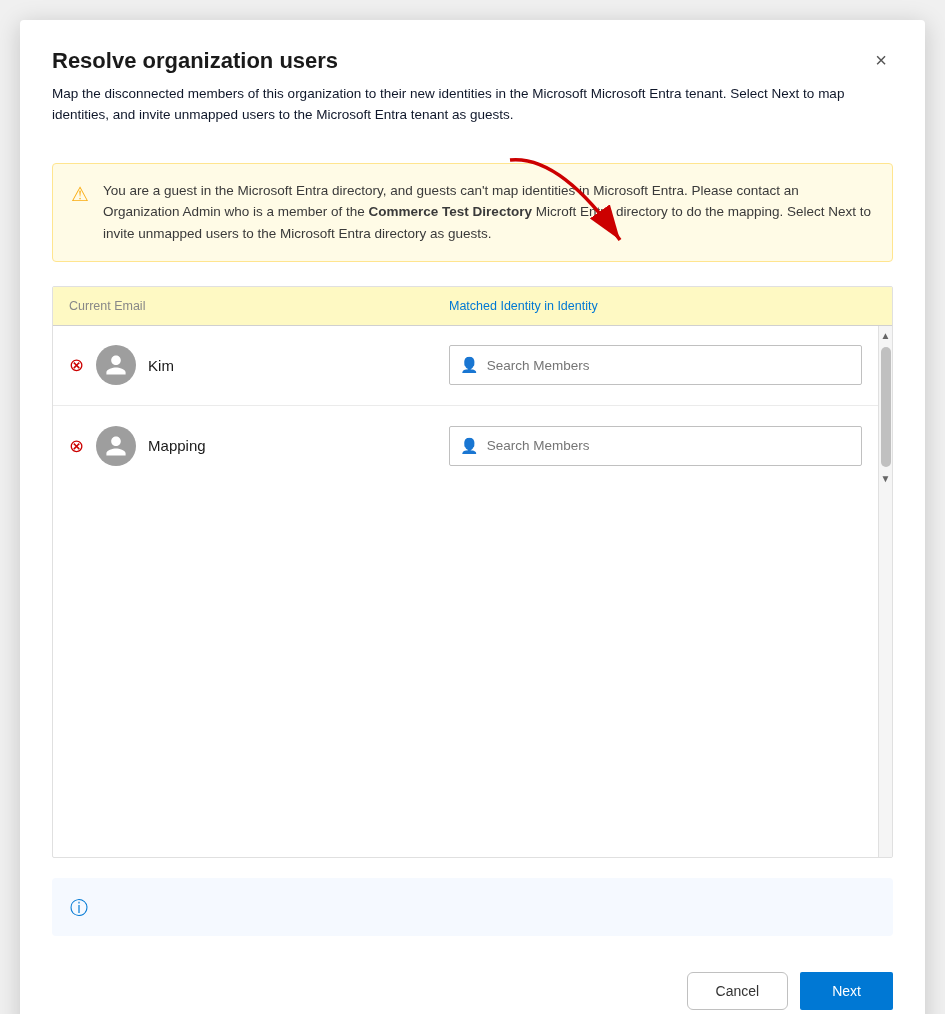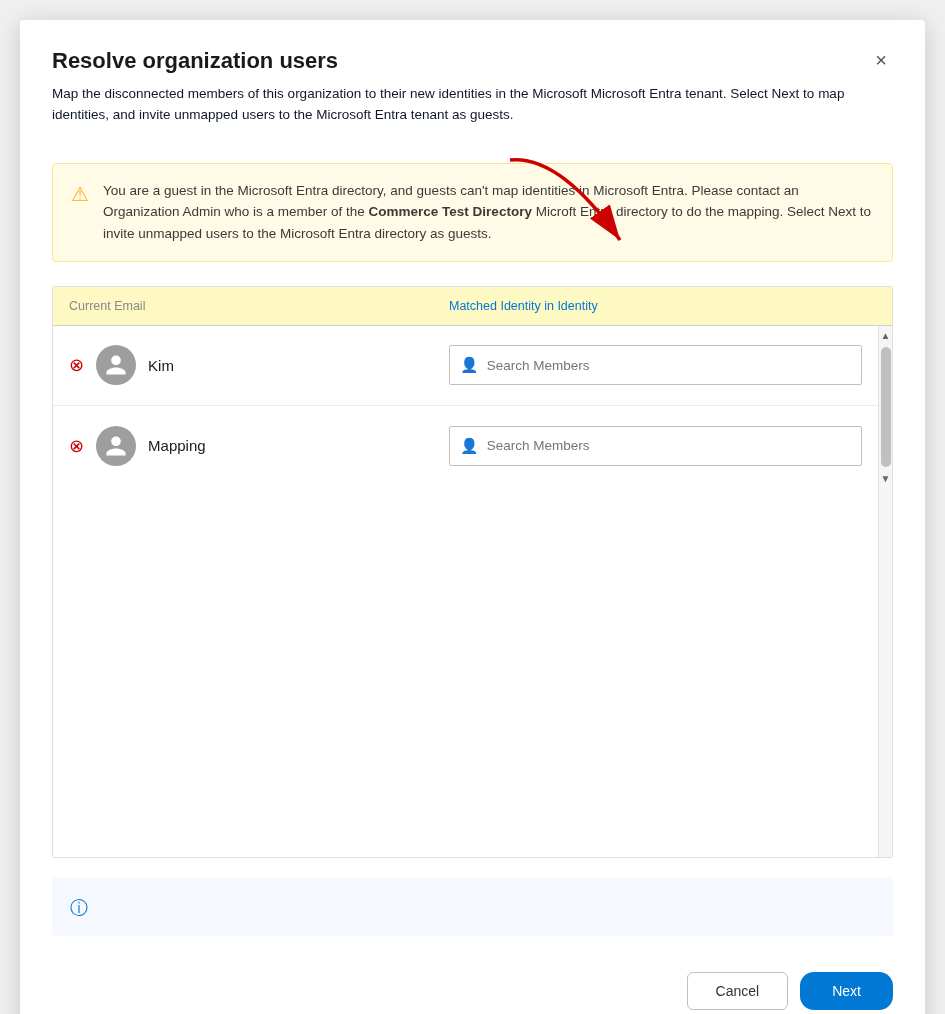--- a/index.html
+++ b/index.html
@@ -227,21 +227,21 @@
       border-radius: 6px;
       padding: 10px 28px;
       font-size: 14px;
       color: #333;
       cursor: pointer;
       font-family: inherit;
     }
     .btn-next {
       background: #0078d4;
       border: none;
-      border-radius: 14px;
+      border-radius: 2px;
       padding: 10px 32px;
       font-size: 14px;
       color: #fff;
       cursor: pointer;
       font-family: inherit;
       font-weight: 500;
     }
     
     .red-arrow-container {
       position: absolute;

